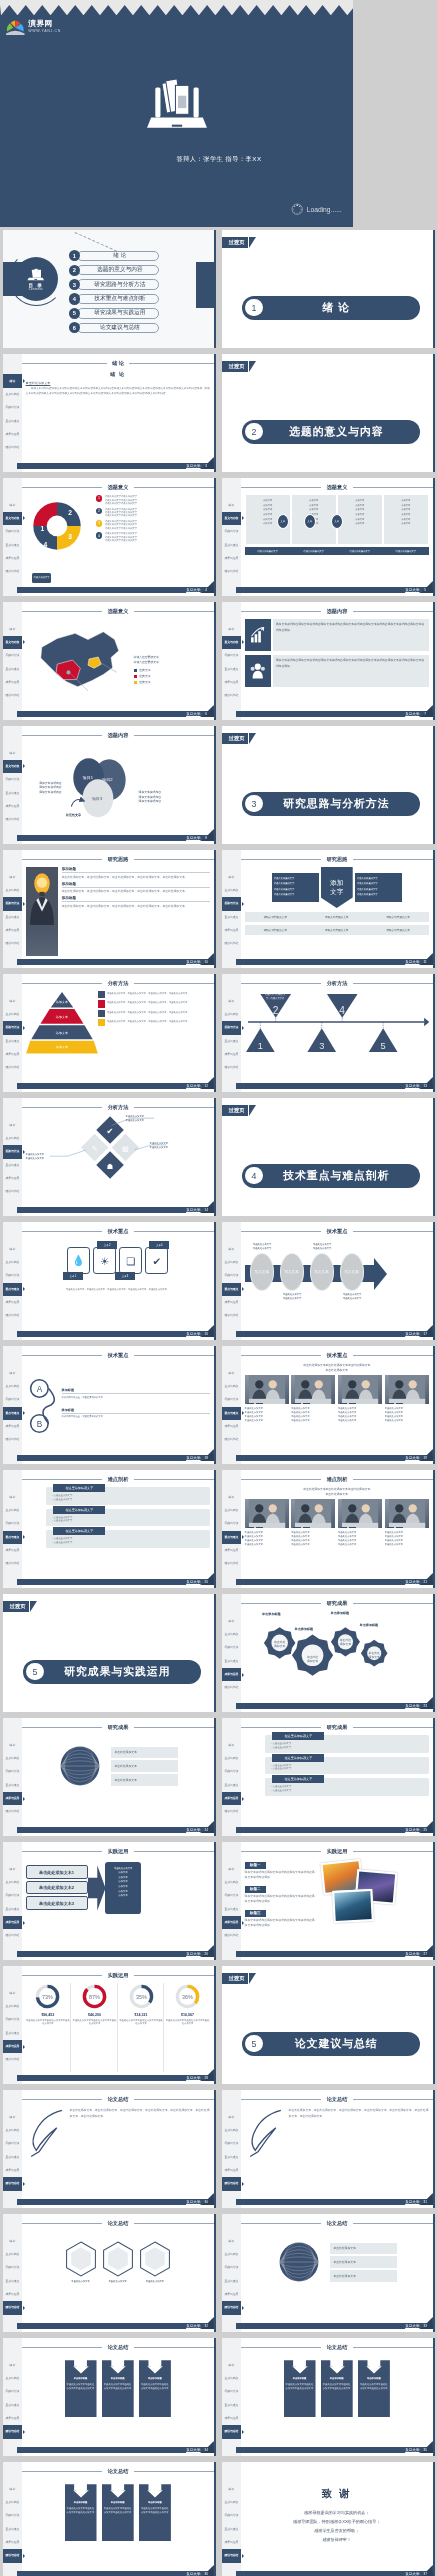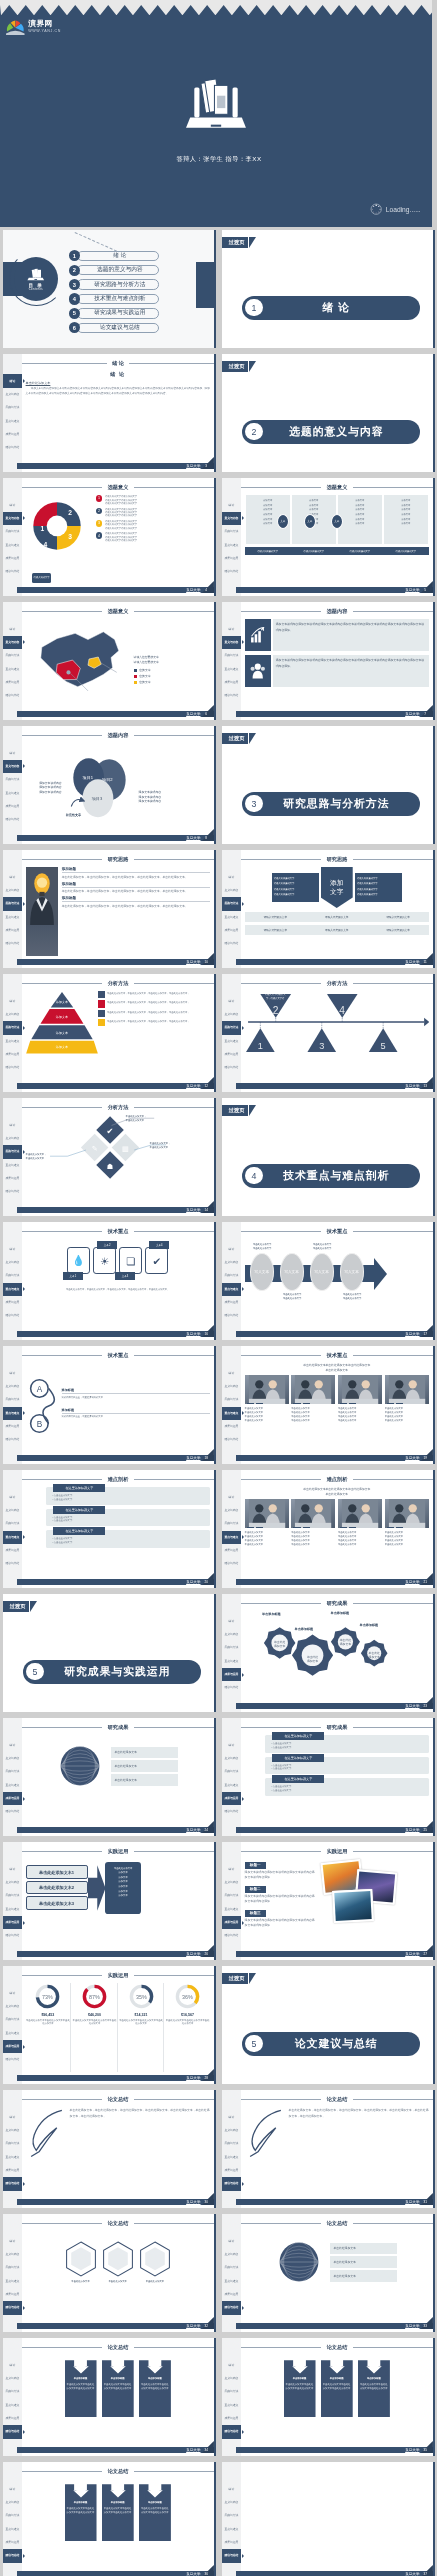--- a/index.html
+++ b/index.html
@@ -5,21 +5,21 @@
   * { box-sizing: border-box; margin:0; padding:0; }
   body {
     width: 438px;
     background: #cfcfcf;
     font-family: "Liberation Sans", "DejaVu Sans", sans-serif;
     color: #2c4059;
   }
   .page { width:438px; position:relative; }
 
   
-  .cover { width:432px; height:227px; background:#364f6e; position:relative; overflow:hidden; }
+  .cover { width:353px; height:227px; background:#364f6e; position:relative; overflow:hidden; }
   .cover-top-strip { position:absolute; top:0; left:0; width:438px; height:5.2px; background:#e8e8e8; }
   .zigzag { position:absolute; top:4.1px; left:0; width:438px; height:11.3px; }
   .logo { position:absolute; top:17.5px; left:5.2px; width:54px; height:21.6px; }
   .logo-text { position:absolute; left:23px; top:1px; color:#ffffff; font-size:7.7px; font-weight:bold; letter-spacing:0.5px;}
   .logo-sub { position:absolute; left:23px; top:11.3px; color:#c9d2dd; font-size:3.6px; letter-spacing:0.6px;}
   .cover-icon { position:absolute; top:76px; left:50%; transform:translateX(-50%); }
   .cover-title {
     position:absolute; top:167px; width:438px; text-align:center;
     color:#fff; font-size:18.5px; font-weight:bold; letter-spacing:1px;
   }
@@ -1734,20 +1734,29 @@
     <div class="cell">
       <div class="slide">
     <div class="s-sidebar">
           <div class="s-nav ">绪论</div>
           <div class="s-nav ">意义与内容</div>
           <div class="s-nav ">思路与方法</div>
           <div class="s-nav ">重点与难点</div>
           <div class="s-nav ">成果与运用</div>
           <div class="s-nav active">建议与总结</div>
         </div>
+    <div class="body-area">
+          <div style="padding-top:8.2px;text-align:center">
+    <div style="font-size:10.3px;font-weight:bold;letter-spacing:2.1px;margin-bottom:7.2px">致   谢</div>
+    <div style="font-size:4.1px;color:#3c4d63;line-height:2.2">感谢母校提供的学习与实践的机会；</div>
+            <div style="font-size:4.1px;color:#3c4d63;line-height:2.2">感谢导师团队，特别感谢李XX给予的耐心指导；</div>
+            <div style="font-size:4.1px;color:#3c4d63;line-height:2.2">感谢学生及舍友的帮助；</div>
+            <div style="font-size:4.1px;color:#3c4d63;line-height:2.2">感谢答辩评审！</div>
+  </div>
+        </div>
     <div class="s-foot">
           <span class="uni">复旦大学</span>
         </div>
     <div class="s-corner"></div>
     <div class="s-pgno">37</div>
   </div>
     </div>
   </div>
 
 

